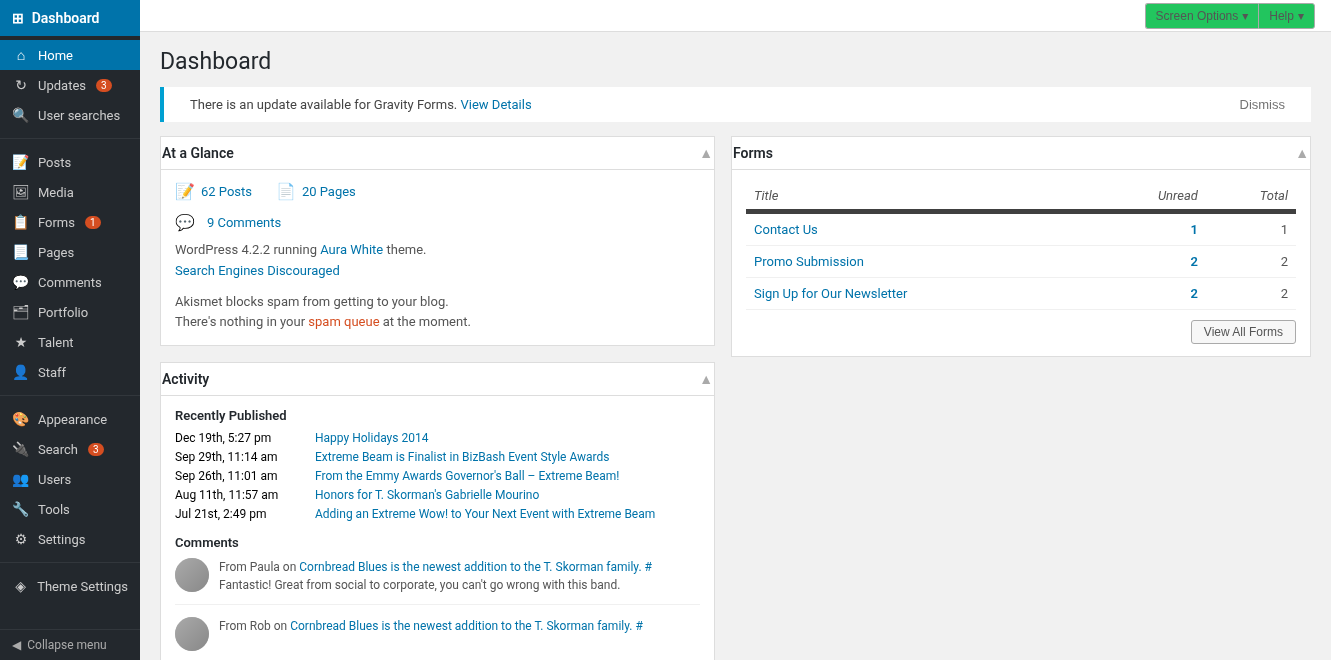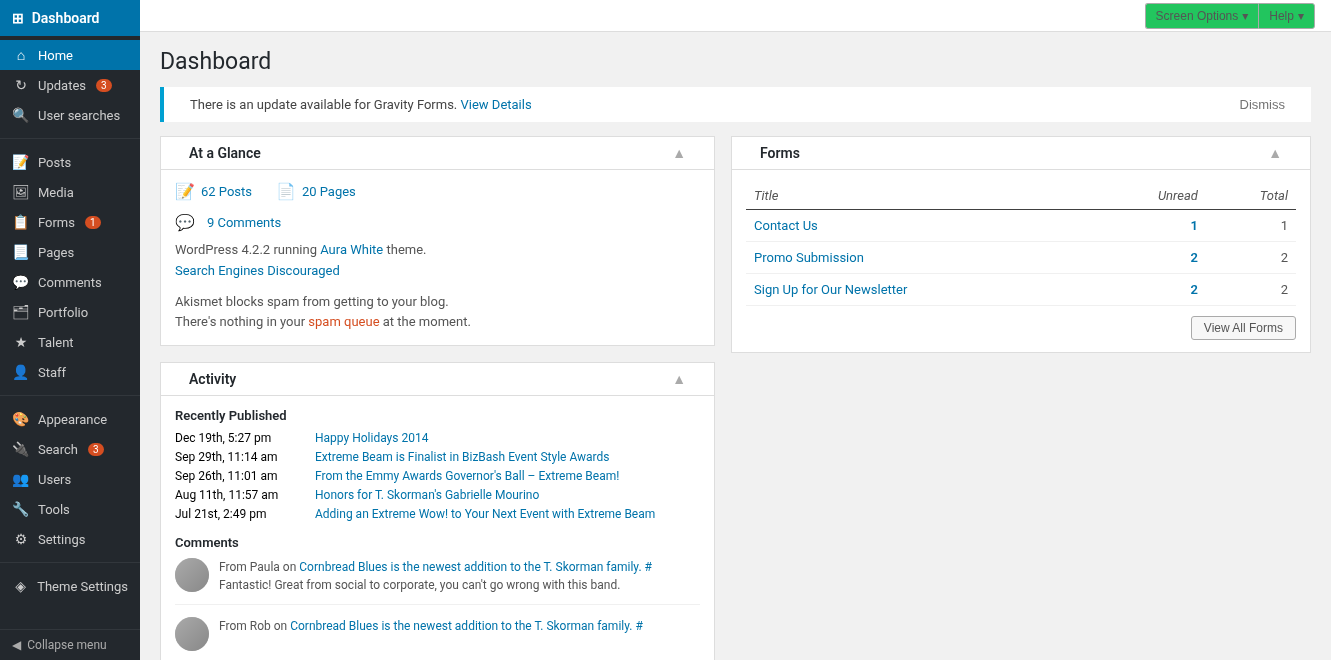--- a/index.html
+++ b/index.html
@@ -36,21 +36,21 @@
     .notice-bar a { color: #0073aa; text-decoration: none; }
     .dismiss-btn { color: #737373; font-size: 13px; cursor: pointer; border: none; background: none; }
 
     
     .dashboard-columns { display: flex; gap: 16px; }
     .col-left { flex: 1; display: flex; flex-direction: column; gap: 16px; }
     .col-right { width: 580px; display: flex; flex-direction: column; gap: 16px; }
 
     
     .widget-box { background: #fff; border: 1px solid #ddd; }
-    .widget-header { background: #fff; border-bottom: 1px solid #ddd; padding: 8px 28px; display: flex; align-items: center; justify-content: space-between; }
+    .widget-header { background: #fff; border-bottom: 1px solid #ddd; padding: 8px 1px; display: flex; align-items: center; justify-content: space-between; }
     .widget-header h3 { font-size: 14px; font-weight: 600; color: #23282d; }
     .widget-collapse { background: none; border: none; cursor: pointer; color: #aaa; font-size: 14px; }
     .widget-body { padding: 12px 14px; }
 
     
     .glance-stats { display: flex; gap: 24px; margin-bottom: 12px; }
     .glance-stat { display: flex; align-items: center; gap: 6px; color: #0073aa; font-size: 13px; }
     .glance-stat .stat-icon { font-size: 16px; color: #82878c; }
     .glance-stat a { color: #0073aa; text-decoration: none; }
     .glance-info { color: #555; font-size: 13px; line-height: 1.6; margin-bottom: 10px; }
@@ -68,21 +68,21 @@
     .comments-section { margin-top: 14px; }
     .comments-section h4 { font-size: 13px; font-weight: 600; color: #23282d; margin-bottom: 8px; }
     .comment-row { display: flex; gap: 10px; margin-bottom: 12px; padding-bottom: 10px; border-bottom: 1px solid #f0f0f0; }
     .comment-avatar { width: 34px; height: 34px; border-radius: 50%; background: #ccc; flex-shrink: 0; display: flex; align-items: center; justify-content: center; }
     .comment-avatar-img { width: 34px; height: 34px; border-radius: 50%; background: linear-gradient(135deg, #aaa 0%, #888 100%); }
     .comment-text { font-size: 12px; color: #555; line-height: 1.5; }
     .comment-text a { color: #0073aa; text-decoration: none; }
 
     
     .forms-table { width: 100%; border-collapse: collapse; }
-    .forms-table th { text-align: left; font-size: 13px; font-style: italic; font-weight: normal; color: #555; padding: 6px 8px; border-bottom: 1px solid #404040; }
+    .forms-table th { text-align: left; font-size: 13px; font-style: italic; font-weight: normal; color: #555; padding: 6px 8px; border-bottom: 5px solid #404040; }
     .forms-table th.right { text-align: right; }
     .forms-table td { padding: 8px 8px; border-bottom: 1px solid #f0f0f0; font-size: 13px; }
     .forms-table td a { color: #0073aa; text-decoration: none; }
     .forms-table td.unread { text-align: right; color: #0073aa; font-weight: 600; }
     .forms-table td.total { text-align: right; color: #555; }
     .view-all-forms { display: block; text-align: right; margin-top: 10px; }
     .view-all-btn { border: 1px solid #aaa; background: #f7f7f7; color: #555; font-size: 12px; padding: 4px 12px; cursor: pointer; border-radius: 3px; }
   </style>
 </head>
 <body>

